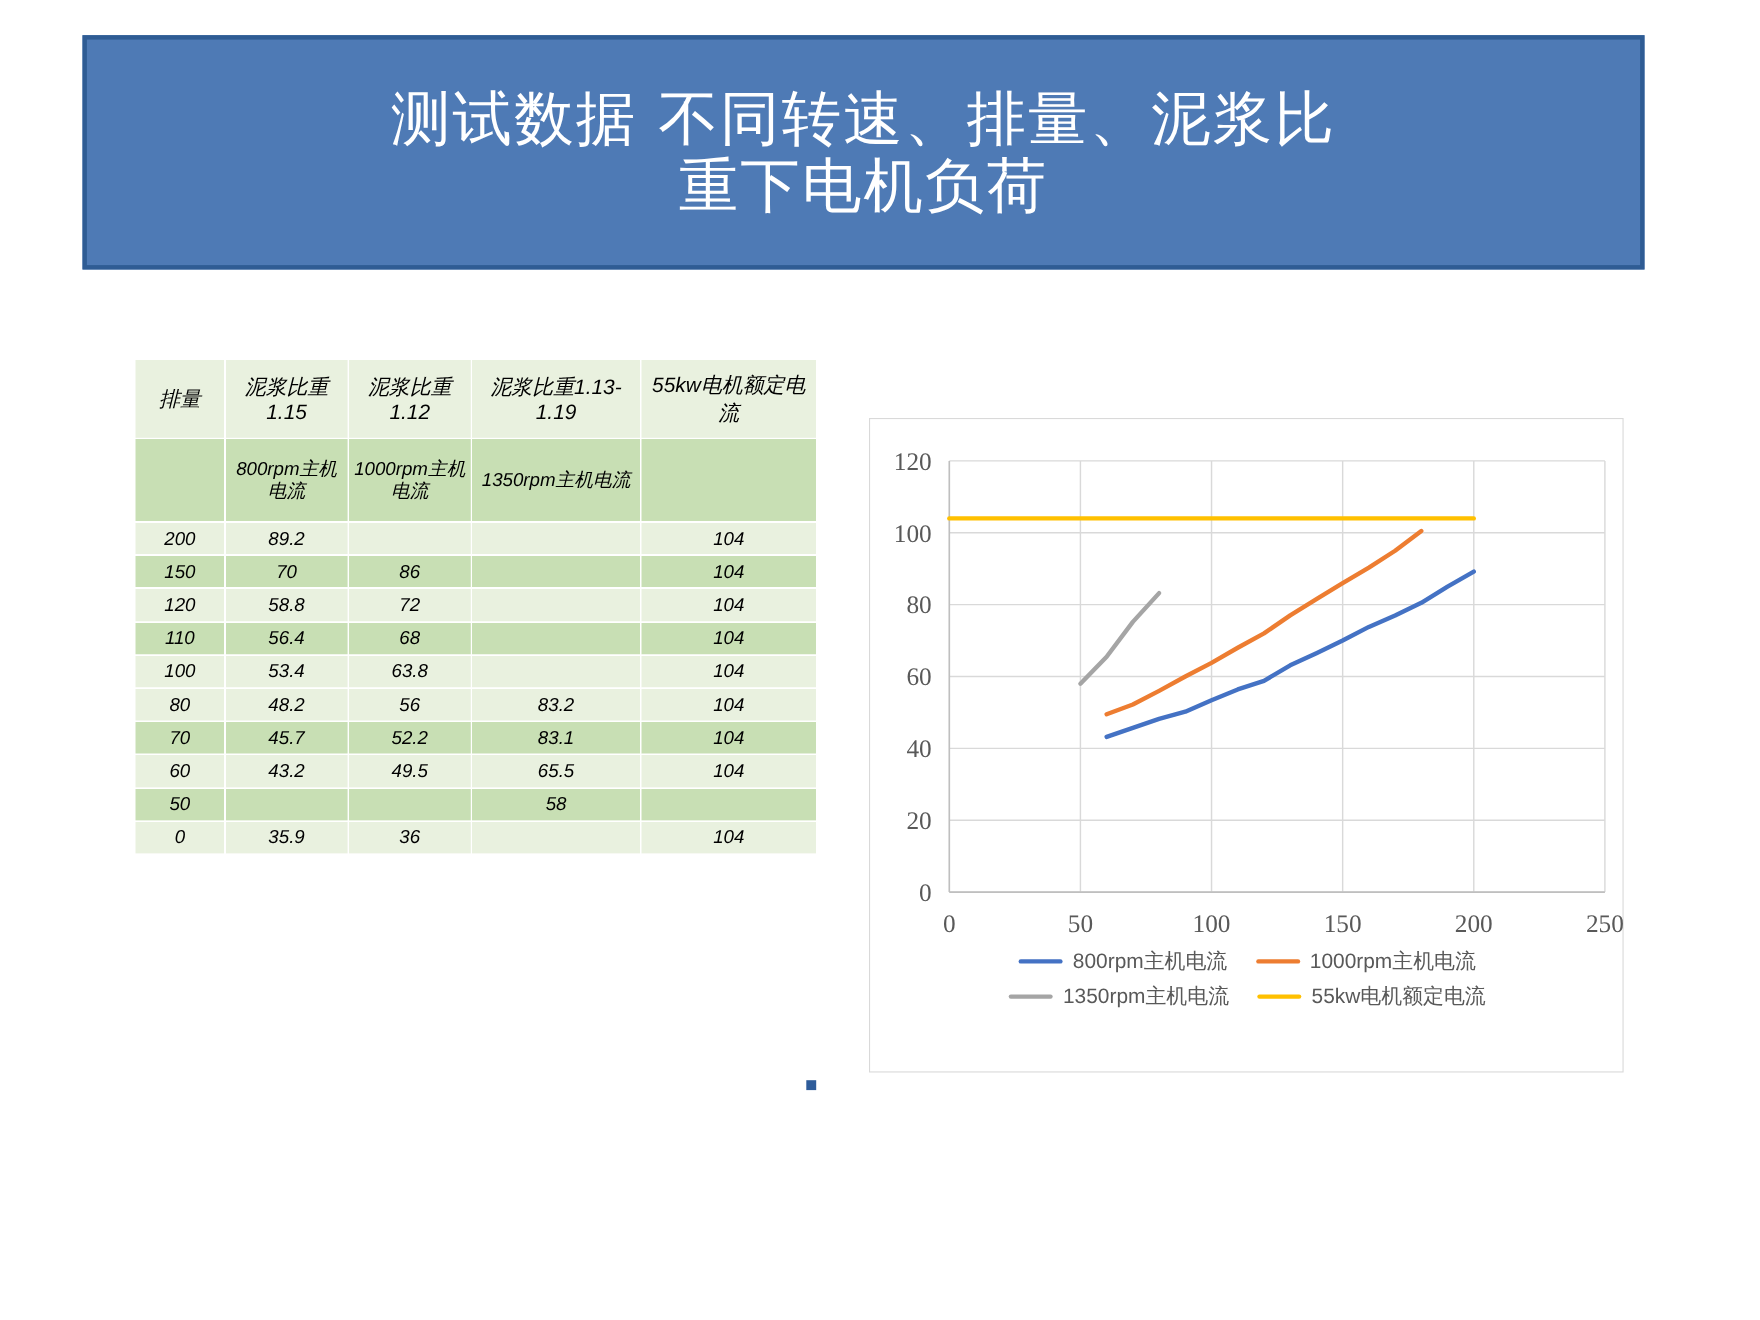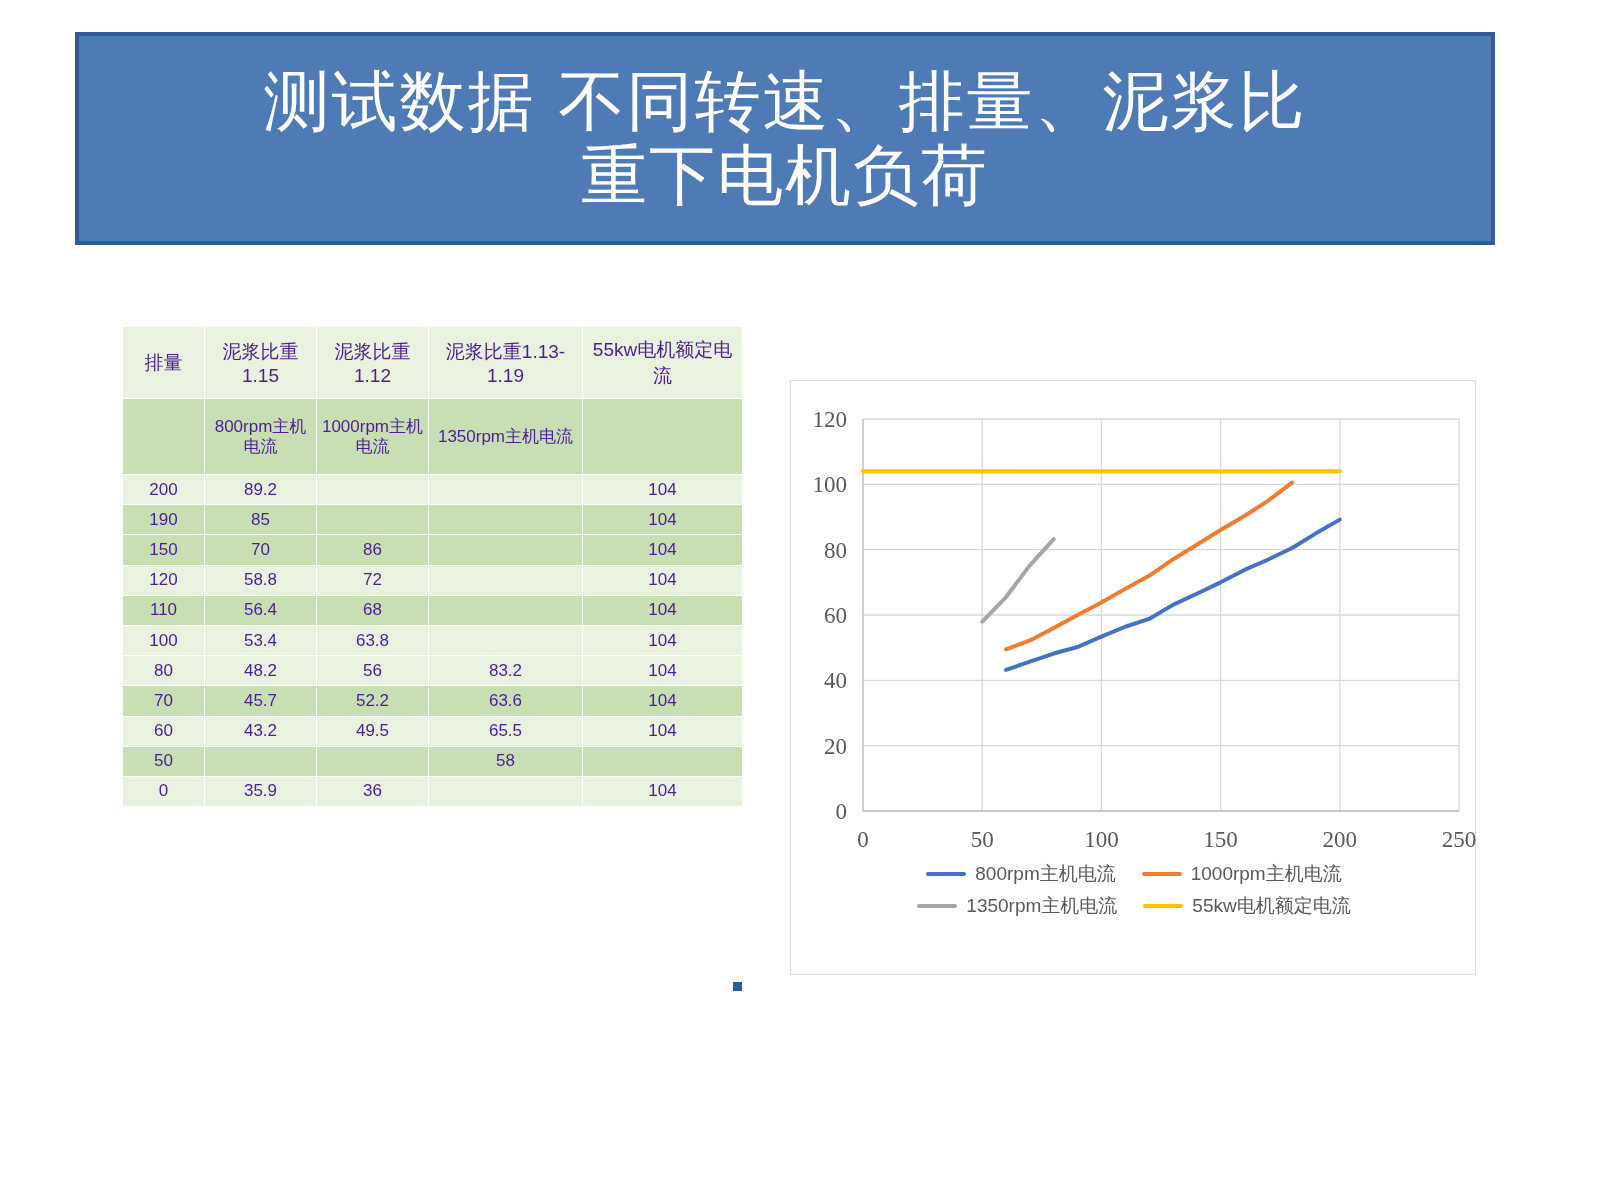--- a/index.html
+++ b/index.html
@@ -18,41 +18,42 @@
     width: 1420px; height: 213px;
     background: #4E7AB5;
     border: 4px solid #2F5C94;
     display: flex;
     align-items: center;
     justify-content: center;
     text-align: center;
   }
   #title-text {
     color: #FFFFFF;
-    font-size: 66px;
+    font-size: 54px;
     line-height: 1.12;
     letter-spacing: 2px;
     font-family: "DejaVu Serif", "Liberation Serif", serif;
     font-weight: 400;
     padding: 0 14px;
     white-space: pre-line;
   }
 
   
   #data-table-wrap {
     position: absolute;
     left: 122px; top: 326px;
     width: 620px;
   }
   table.xl {
     border-collapse: collapse;
     width: 620px;
     table-layout: fixed;
     font-size: 17px;
-    color: #4c1d95;
+    color: #000000;
+    font-style: italic;
   }
   table.xl td, table.xl th {
     border: 1px solid #ffffff;
     padding: 2px 4px;
     text-align: center;
     vertical-align: middle;
     font-weight: normal;
     overflow: hidden;
   }
   .hrow1 td { background: #E9F1DF; height: 72px; font-weight: bold; font-size: 19px; }
@@ -135,27 +136,20 @@
     </thead>
     <tbody id="tbody">
         <tr class="light">
           <td>200</td>
           <td>89.2</td>
           <td></td>
           <td></td>
           <td>104</td>
         </tr>
         <tr class="dark">
-          <td>190</td>
-          <td>85</td>
-          <td></td>
-          <td></td>
-          <td>104</td>
-        </tr>
-        <tr class="dark">
           <td>150</td>
           <td>70</td>
           <td>86</td>
           <td></td>
           <td>104</td>
         </tr>
         <tr class="light">
           <td>120</td>
           <td>58.8</td>
           <td>72</td>
@@ -180,21 +174,21 @@
           <td>80</td>
           <td>48.2</td>
           <td>56</td>
           <td>83.2</td>
           <td>104</td>
         </tr>
         <tr class="dark">
           <td>70</td>
           <td>45.7</td>
           <td>52.2</td>
-          <td>63.6</td>
+          <td>83.1</td>
           <td>104</td>
         </tr>
         <tr class="light">
           <td>60</td>
           <td>43.2</td>
           <td>49.5</td>
           <td>65.5</td>
           <td>104</td>
         </tr>
         <tr class="dark">

